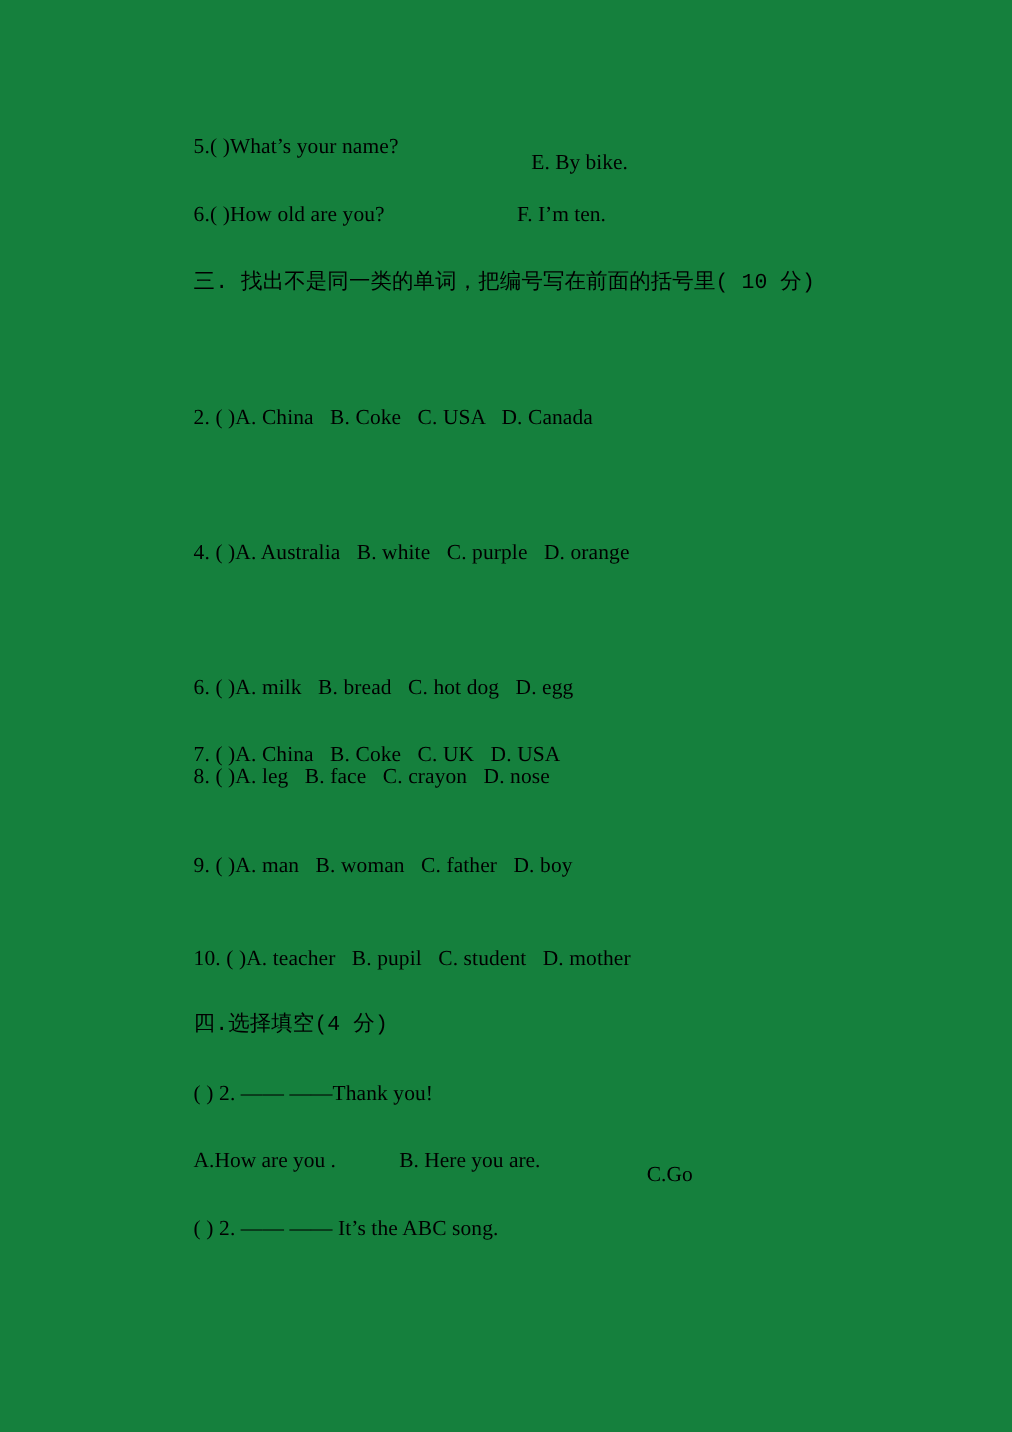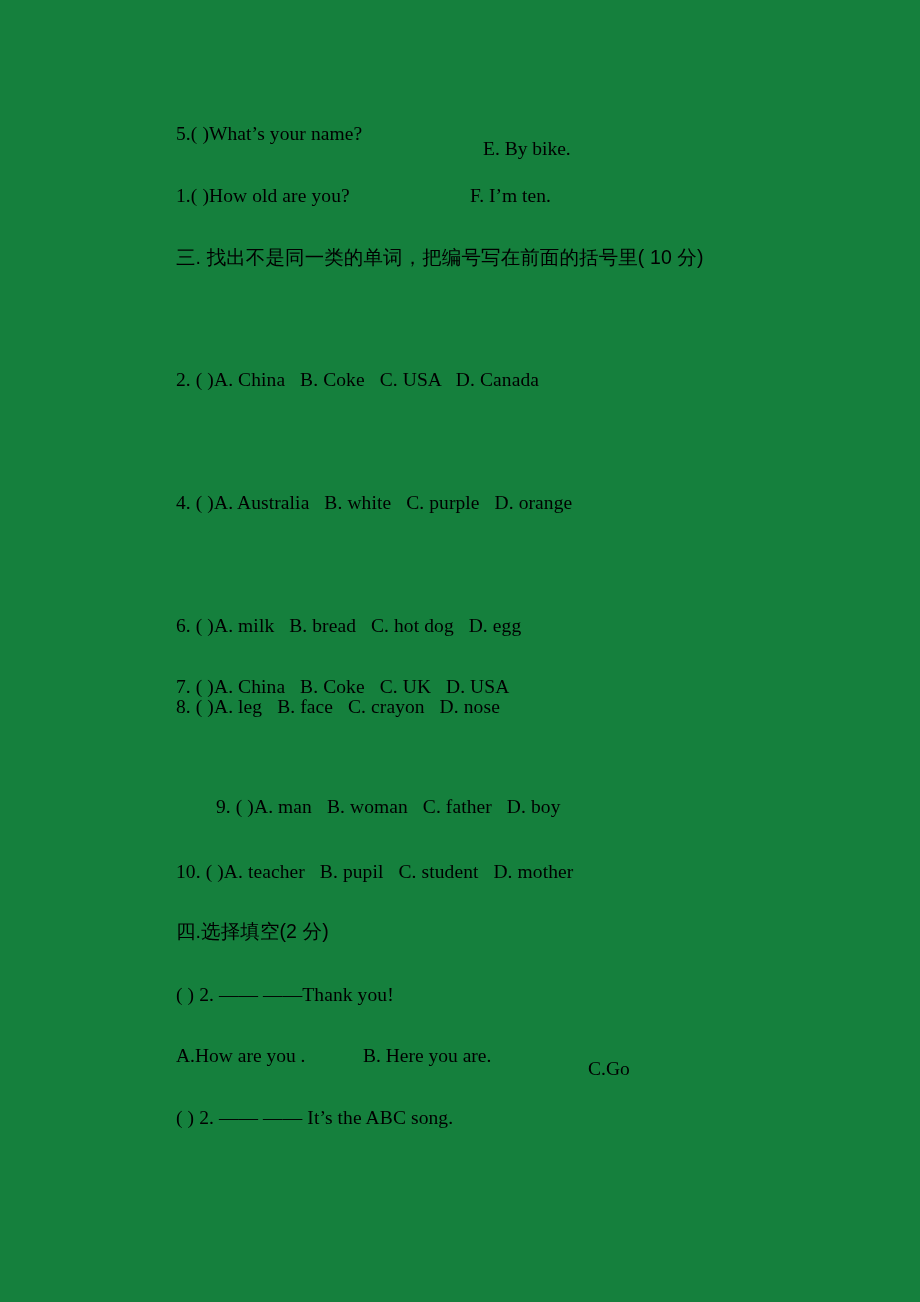--- a/index.html
+++ b/index.html
@@ -52,46 +52,46 @@
 
   
   .opt {
     position: absolute;
     white-space: pre;
     font-size: 19.5px;
     line-height: 22px;
   }
 
   .cjk {
-    font-family: Liberation Sans, sans-serif;
+    font-family: Liberation Mono, monospace;
     font-size: 18px;
   }
 </style>
 </head>
 <body>
 
 <div class="page">
 
   <div class="line" style="top:123px;">5.( )What’s your name?</div>
   <div class="answer-col" style="left:483px; top:138px;">E. By bike.</div>
 
-  <div class="line" style="top:185px;">1.( )How old are you?</div>
+  <div class="line" style="top:185px;">6.( )How old are you?</div>
   <div class="answer-col" style="left:470px; top:185px;">F. I’m ten.</div>
 
   <div class="line heading cjk" style="top:246px;">三. 找出不是同一类的单词，把编号写在前面的括号里( 10 分)</div>
 
   <div class="line" style="top:369px;">2. ( )A. China   B. Coke   C. USA   D. Canada</div>
   <div class="line" style="top:492px;">4. ( )A. Australia   B. white   C. purple   D. orange</div>
   <div class="line" style="top:615px;text-align:center;">6. ( )A. milk   B. bread   C. hot dog   D. egg</div>
   <div class="line" style="top:676px;">7. ( )A. China   B. Coke   C. UK   D. USA</div>
   <div class="line" style="top:696px;">8. ( )A. leg   B. face   C. crayon   D. nose</div>
-  <div class="line" style="top:796px;margin-left:40px;">9. ( )A. man   B. woman   C. father   D. boy</div>
+  <div class="line" style="top:777px;">9. ( )A. man   B. woman   C. father   D. boy</div>
   <div class="line" style="top:861px;">10. ( )A. teacher   B. pupil   C. student   D. mother</div>
 
-  <div class="line heading cjk" style="top:920px;">四.选择填空(2 分)</div>
+  <div class="line heading cjk" style="top:920px;">四.选择填空(4 分)</div>
 
   <div class="line" style="top:984px;">( ) 2. —— ——Thank you!</div>
 
   <div class="opt" style="left:176px; top:1045px;">A.How are you .</div>
   <div class="opt" style="left:363px; top:1045px;">B. Here you are.</div>
   <div class="opt" style="left:588px; top:1058px;">C.Go</div>
 
   <div class="line" style="top:1107px;">( ) 2. —— —— It’s the ABC song.</div>
 
 </div>

